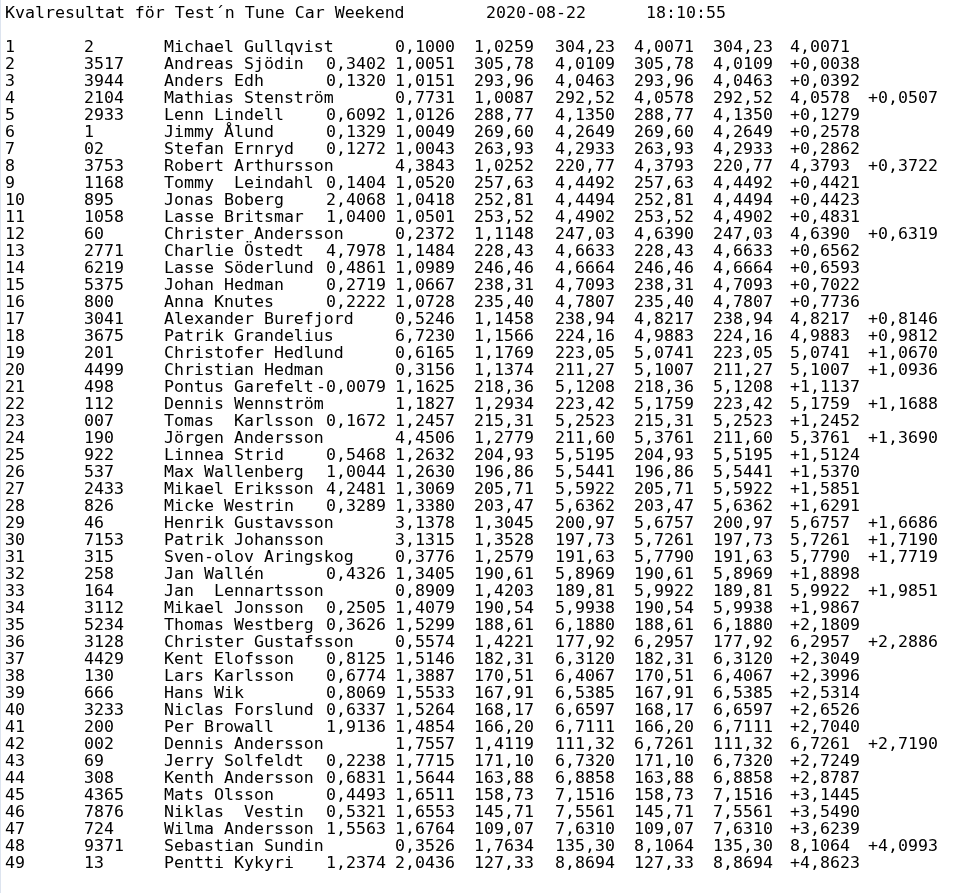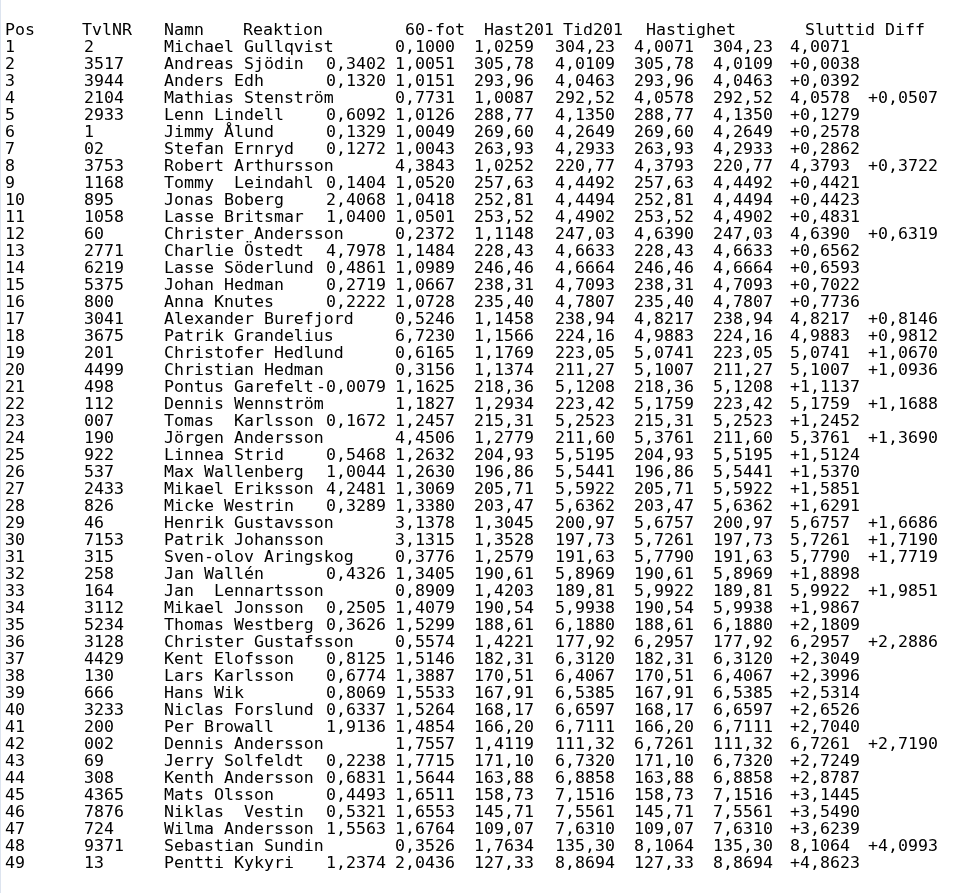--- a/index.html
+++ b/index.html
@@ -21,33 +21,26 @@
   .cell { position: absolute; top: 0; white-space: pre; }
   .reaktion-inline {
     position: absolute; top: 0; left: 0;
     width: 385px; text-align: right; white-space: pre;
   }
 </style>
 </head>
 <body>
 
 <div class="page">
+  <div class="line">
+    <span class="cell" style="left:4px">Kvalresultat för Test´n Tune Car Weekend</span>
+    <span class="cell" style="left:485px">2020-08-22</span>
+    <span class="cell" style="left:645px">18:10:55</span>
+  </div>
   <div class="line"></div>
-  <div class="line">
-    <span class="cell" style="left:4px">Pos</span>
-    <span class="cell" style="left:81px">TvlNR</span>
-    <span class="cell" style="left:163px">Namn</span>
-    <span class="cell" style="left:242px">Reaktion</span>
-    <span class="cell" style="left:404px">60-fot</span>
-    <span class="cell" style="left:483px">Hast201</span>
-    <span class="cell" style="left:562px">Tid201</span>
-    <span class="cell" style="left:645px">Hastighet</span>
-    <span class="cell" style="left:804px">Sluttid</span>
-    <span class="cell" style="left:884px">Diff</span>
-  </div>
   <div id="rows">
       <div class="line"><span class="cell" style="left: 4px;">1</span><span class="cell" style="left: 83px;">2</span><span class="cell" style="left: 163px;">Michael Gullqvist</span><span class="cell" style="left: 394px;">0,1000</span><span class="cell" style="left: 473px;">1,0259</span><span class="cell" style="left: 554px;">304,23</span><span class="cell" style="left: 633px;">4,0071</span><span class="cell" style="left: 712px;">304,23</span><span class="cell" style="left: 789px;">4,0071</span></div>
       <div class="line"><span class="cell" style="left: 4px;">2</span><span class="cell" style="left: 83px;">3517</span><span class="cell" style="left: 163px;">Andreas Sjödin</span><span class="reaktion-inline">0,3402</span><span class="cell" style="left: 394px;">1,0051</span><span class="cell" style="left: 473px;">305,78</span><span class="cell" style="left: 554px;">4,0109</span><span class="cell" style="left: 633px;">305,78</span><span class="cell" style="left: 712px;">4,0109</span><span class="cell" style="left: 789px;">+0,0038</span></div>
       <div class="line"><span class="cell" style="left: 4px;">3</span><span class="cell" style="left: 83px;">3944</span><span class="cell" style="left: 163px;">Anders Edh</span><span class="reaktion-inline">0,1320</span><span class="cell" style="left: 394px;">1,0151</span><span class="cell" style="left: 473px;">293,96</span><span class="cell" style="left: 554px;">4,0463</span><span class="cell" style="left: 633px;">293,96</span><span class="cell" style="left: 712px;">4,0463</span><span class="cell" style="left: 789px;">+0,0392</span></div>
       <div class="line"><span class="cell" style="left: 4px;">4</span><span class="cell" style="left: 83px;">2104</span><span class="cell" style="left: 163px;">Mathias Stenström</span><span class="cell" style="left: 394px;">0,7731</span><span class="cell" style="left: 473px;">1,0087</span><span class="cell" style="left: 554px;">292,52</span><span class="cell" style="left: 633px;">4,0578</span><span class="cell" style="left: 712px;">292,52</span><span class="cell" style="left: 789px;">4,0578</span><span class="cell" style="left: 867px;">+0,0507</span></div>
       <div class="line"><span class="cell" style="left: 4px;">5</span><span class="cell" style="left: 83px;">2933</span><span class="cell" style="left: 163px;">Lenn Lindell</span><span class="reaktion-inline">0,6092</span><span class="cell" style="left: 394px;">1,0126</span><span class="cell" style="left: 473px;">288,77</span><span class="cell" style="left: 554px;">4,1350</span><span class="cell" style="left: 633px;">288,77</span><span class="cell" style="left: 712px;">4,1350</span><span class="cell" style="left: 789px;">+0,1279</span></div>
       <div class="line"><span class="cell" style="left: 4px;">6</span><span class="cell" style="left: 83px;">1</span><span class="cell" style="left: 163px;">Jimmy Ålund</span><span class="reaktion-inline">0,1329</span><span class="cell" style="left: 394px;">1,0049</span><span class="cell" style="left: 473px;">269,60</span><span class="cell" style="left: 554px;">4,2649</span><span class="cell" style="left: 633px;">269,60</span><span class="cell" style="left: 712px;">4,2649</span><span class="cell" style="left: 789px;">+0,2578</span></div>
       <div class="line"><span class="cell" style="left: 4px;">7</span><span class="cell" style="left: 83px;">02</span><span class="cell" style="left: 163px;">Stefan Ernryd</span><span class="reaktion-inline">0,1272</span><span class="cell" style="left: 394px;">1,0043</span><span class="cell" style="left: 473px;">263,93</span><span class="cell" style="left: 554px;">4,2933</span><span class="cell" style="left: 633px;">263,93</span><span class="cell" style="left: 712px;">4,2933</span><span class="cell" style="left: 789px;">+0,2862</span></div>
       <div class="line"><span class="cell" style="left: 4px;">8</span><span class="cell" style="left: 83px;">3753</span><span class="cell" style="left: 163px;">Robert Arthursson</span><span class="cell" style="left: 394px;">4,3843</span><span class="cell" style="left: 473px;">1,0252</span><span class="cell" style="left: 554px;">220,77</span><span class="cell" style="left: 633px;">4,3793</span><span class="cell" style="left: 712px;">220,77</span><span class="cell" style="left: 789px;">4,3793</span><span class="cell" style="left: 867px;">+0,3722</span></div>
       <div class="line"><span class="cell" style="left: 4px;">9</span><span class="cell" style="left: 83px;">1168</span><span class="cell" style="left: 163px;">Tommy  Leindahl</span><span class="reaktion-inline">0,1404</span><span class="cell" style="left: 394px;">1,0520</span><span class="cell" style="left: 473px;">257,63</span><span class="cell" style="left: 554px;">4,4492</span><span class="cell" style="left: 633px;">257,63</span><span class="cell" style="left: 712px;">4,4492</span><span class="cell" style="left: 789px;">+0,4421</span></div>

